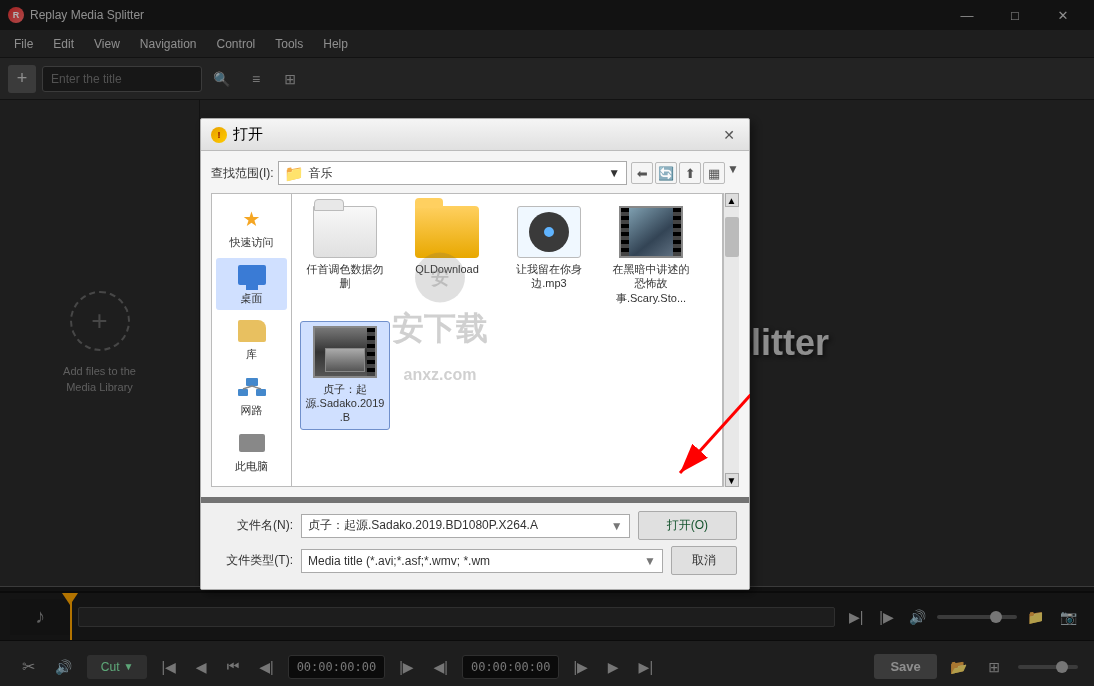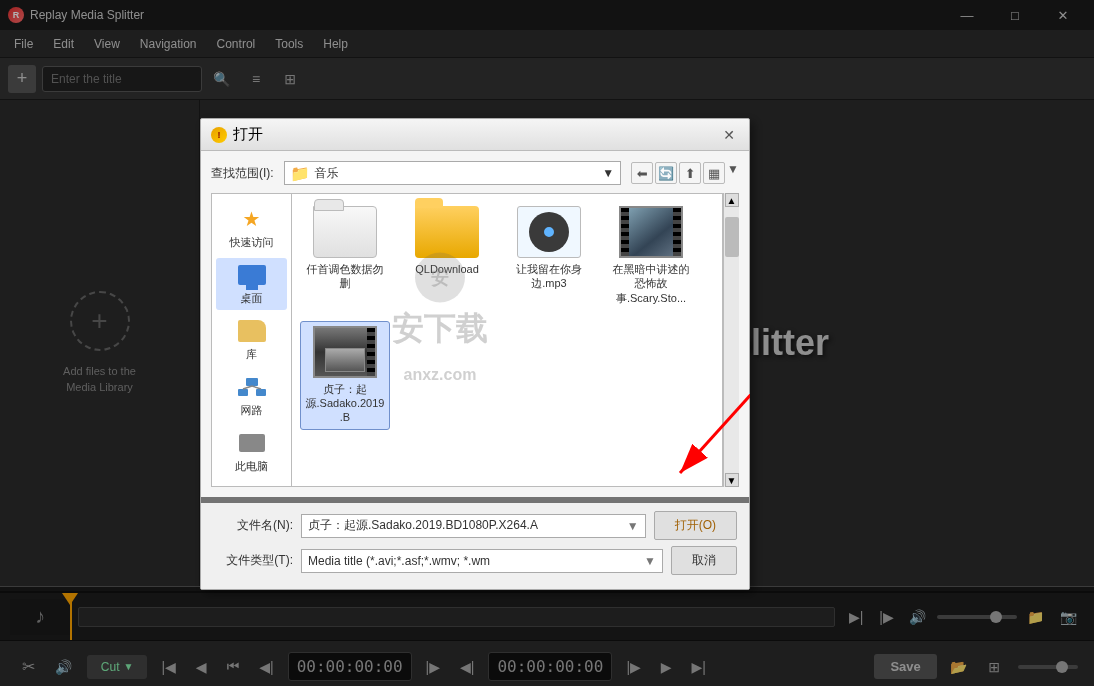--- a/index.html
+++ b/index.html
@@ -217,21 +217,21 @@
       padding: 5px 14px;
       border-radius: 3px;
       cursor: pointer;
       font-size: 12px;
       display: flex; align-items: center; gap: 4px;
     }
     .time-display {
       background: #111;
       border: 1px solid #444;
       color: #aaa;
-      font-size: 16px;
+      font-size: 12px;
       padding: 4px 8px;
       border-radius: 3px;
       font-family: monospace;
     }
     .save-btn {
       background: #555;
       border: none;
       color: #ccc;
       padding: 5px 16px;
       border-radius: 3px;
@@ -311,21 +311,21 @@
     }
 
     
     .dialog-body {
       padding: 10px;
       background: #f5f5f5;
     }
     .dialog-path-bar {
       display: flex;
       align-items: center;
-      gap: 10px;
+      gap: 4px;
       margin-bottom: 8px;
     }
     .dialog-path-label {
       color: #333;
       font-size: 12px;
       white-space: nowrap;
     }
     .dialog-path-combo {
       flex: 1;
       height: 24px;
@@ -569,27 +569,27 @@
       font-size: 12px;
       display: flex;
       align-items: center;
       justify-content: space-between;
     }
     .dialog-action-btns {
       display: flex;
       gap: 6px;
     }
     .dialog-ok-btn {
-      padding: 5px 20px;
+      padding: 5px 28px;
       background: #e0e0e0;
       border: 1px solid #aaa;
       border-radius: 2px;
       cursor: pointer;
       font-size: 12px;
-      color: #a16207;
+      color: #14532d;
     }
     .dialog-cancel-btn {
       padding: 5px 20px;
       background: #e0e0e0;
       border: 1px solid #aaa;
       border-radius: 2px;
       cursor: pointer;
       font-size: 12px;
       color: #333;
     }

